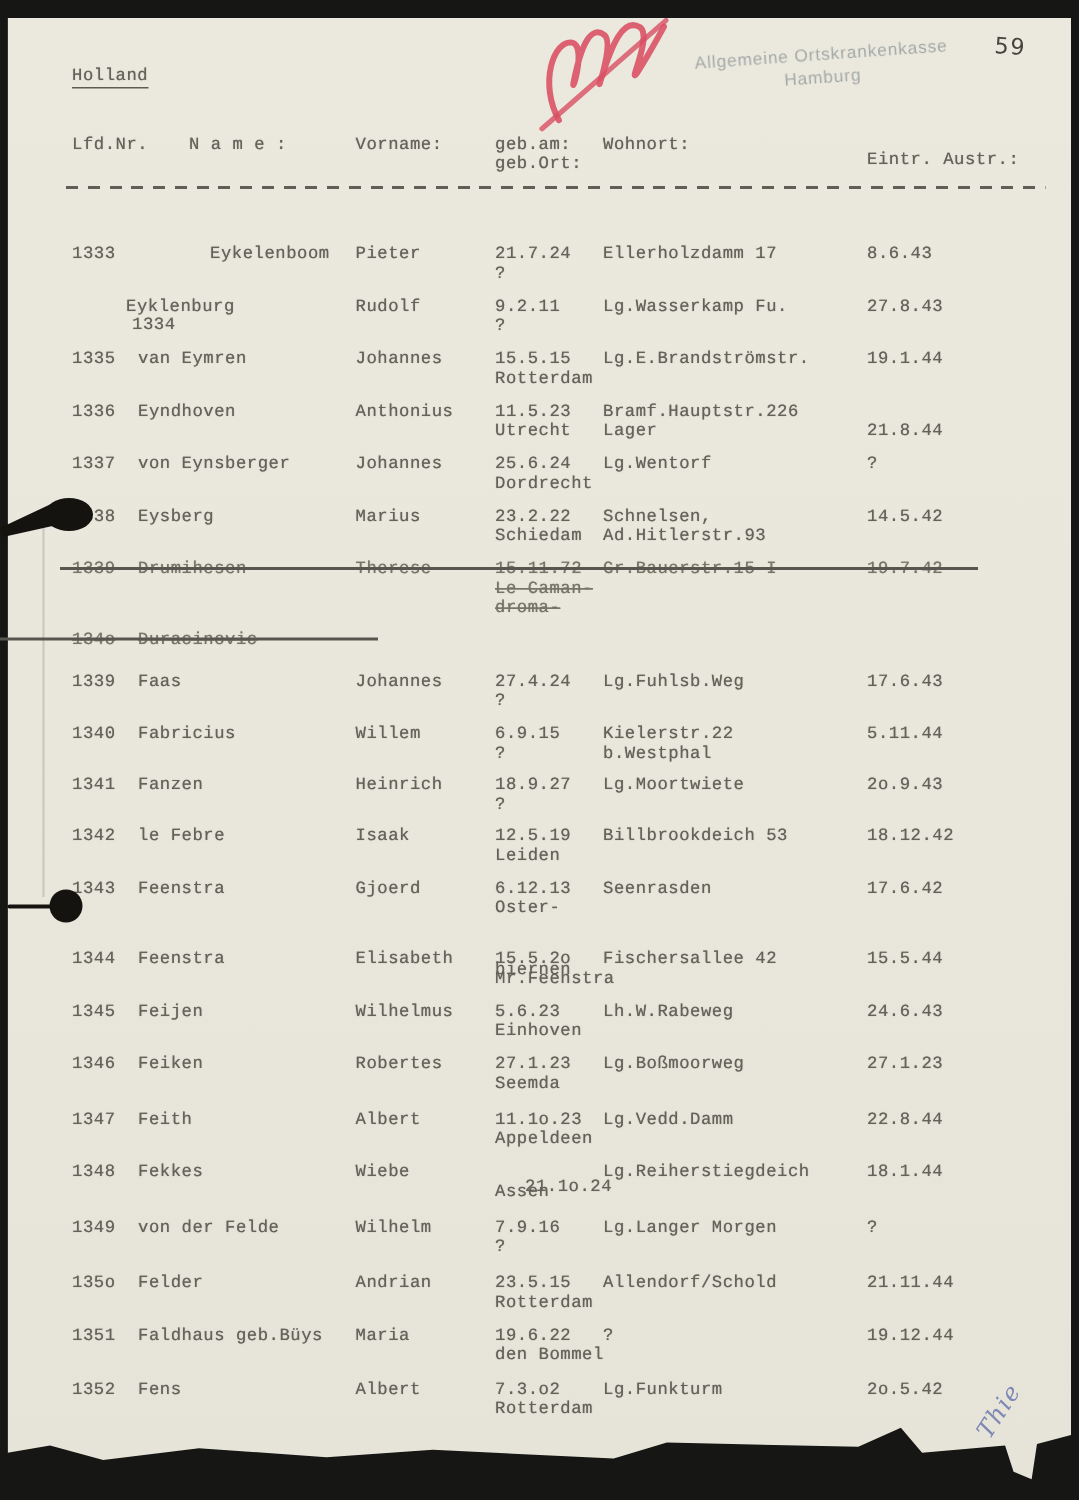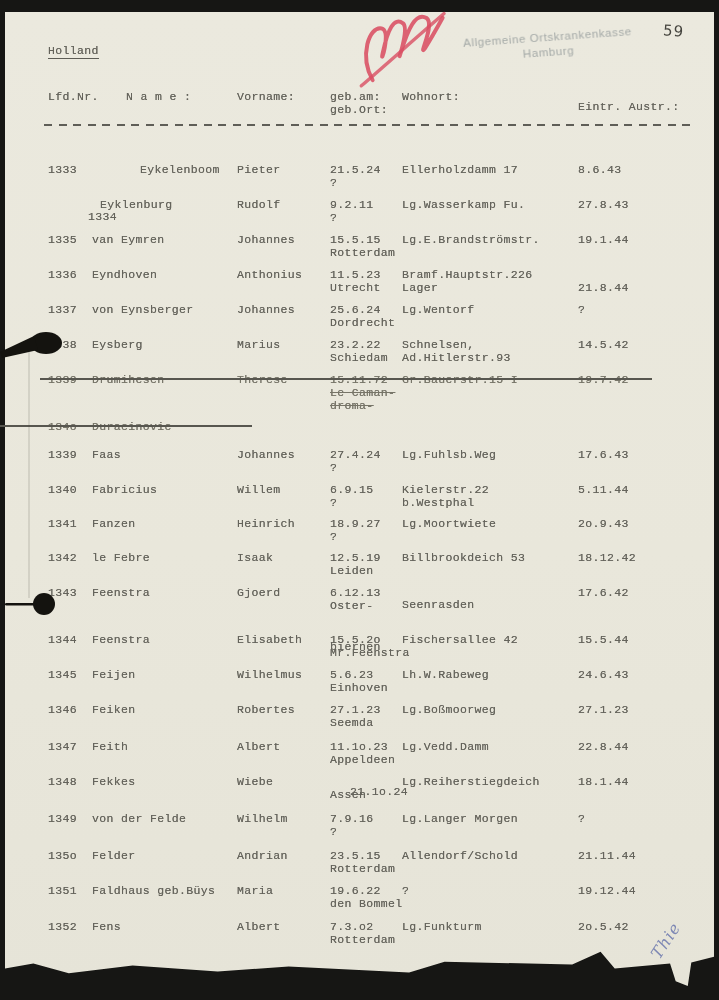--- a/index.html
+++ b/index.html
@@ -75,28 +75,28 @@
     <span class="hcell" style="left:578px;top:100px">Eintr. Austr.:</span>
   </div>
 
   <div class="dashes"></div>
 
   <div id="rows">
       <div class="row" style="top: 163px;">
         <span class="cell" style="left: 48px; top: 0px;">1333</span>
         <span class="cell" style="left: 92px; top: 0px; margin-left: 48px;">Eykelenboom</span>
         <span class="cell" style="left: 237px; top: 0px;">Pieter</span>
-        <span class="cell" style="left: 330px; top: 0px;">21.5.24</span>
+        <span class="cell" style="left: 330px; top: 0px;">21.7.24</span>
         <span class="cell" style="left: 330px; top: 13px;">?</span>
         <span class="cell" style="left: 402px; top: 0px;">Ellerholzdamm 17</span>
         <span class="cell" style="left: 578px; top: 0px;">8.6.43</span>
       </div>
       <div class="row" style="top: 198px;">
         <span class="cell" style="left: 48px; top: 12px; margin-left: 40px;">1334</span>
-        <span class="cell" style="left: 100px; top: 0px;">Eyklenburg</span>
+        <span class="cell" style="left: 84px; top: 0px;">Eyklenburg</span>
         <span class="cell" style="left: 237px; top: 0px;">Rudolf</span>
         <span class="cell" style="left: 330px; top: 0px;">9.2.11</span>
         <span class="cell" style="left: 330px; top: 13px;">?</span>
         <span class="cell" style="left: 402px; top: 0px;">Lg.Wasserkamp Fu.</span>
         <span class="cell" style="left: 578px; top: 0px;">27.8.43</span>
       </div>
       <div class="row" style="top: 233px;">
         <span class="cell" style="left: 48px; top: 0px;">1335</span>
         <span class="cell" style="left: 92px; top: 0px;">van Eymren</span>
         <span class="cell" style="left: 237px; top: 0px;">Johannes</span>
@@ -187,21 +187,21 @@
         <span class="cell" style="left: 402px; top: 0px;">Billbrookdeich 53</span>
         <span class="cell" style="left: 578px; top: 0px;">18.12.42</span>
       </div>
       <div class="row" style="top: 586px;">
         <span class="cell" style="left: 48px; top: 0px;">1343</span>
         <span class="cell" style="left: 92px; top: 0px;">Feenstra</span>
         <span class="cell" style="left: 237px; top: 0px;">Gjoerd</span>
         <span class="cell" style="left: 330px; top: 0px;">6.12.13</span>
         <span class="cell" style="left: 330px; top: 13px;">Oster-</span>
         <span class="cell" style="left: 330px; top: 26px; margin-top: 28px;">biernen</span>
-        <span class="cell" style="left: 402px; top: 12px;">Seenrasden</span>
+        <span class="cell" style="left: 402px; top: 0px;">Seenrasden</span>
         <span class="cell" style="left: 578px; top: 0px;">17.6.42</span>
       </div>
       <div class="row" style="top: 633px;">
         <span class="cell" style="left: 48px; top: 0px;">1344</span>
         <span class="cell" style="left: 92px; top: 0px;">Feenstra</span>
         <span class="cell" style="left: 237px; top: 0px;">Elisabeth</span>
         <span class="cell" style="left: 330px; top: 0px;">15.5.2o</span>
         <span class="cell" style="left: 330px; top: 13px;">Mr.Feenstra</span>
         <span class="cell" style="left: 402px; top: 0px;">Fischersallee 42</span>
         <span class="cell" style="left: 578px; top: 0px;">15.5.44</span>

